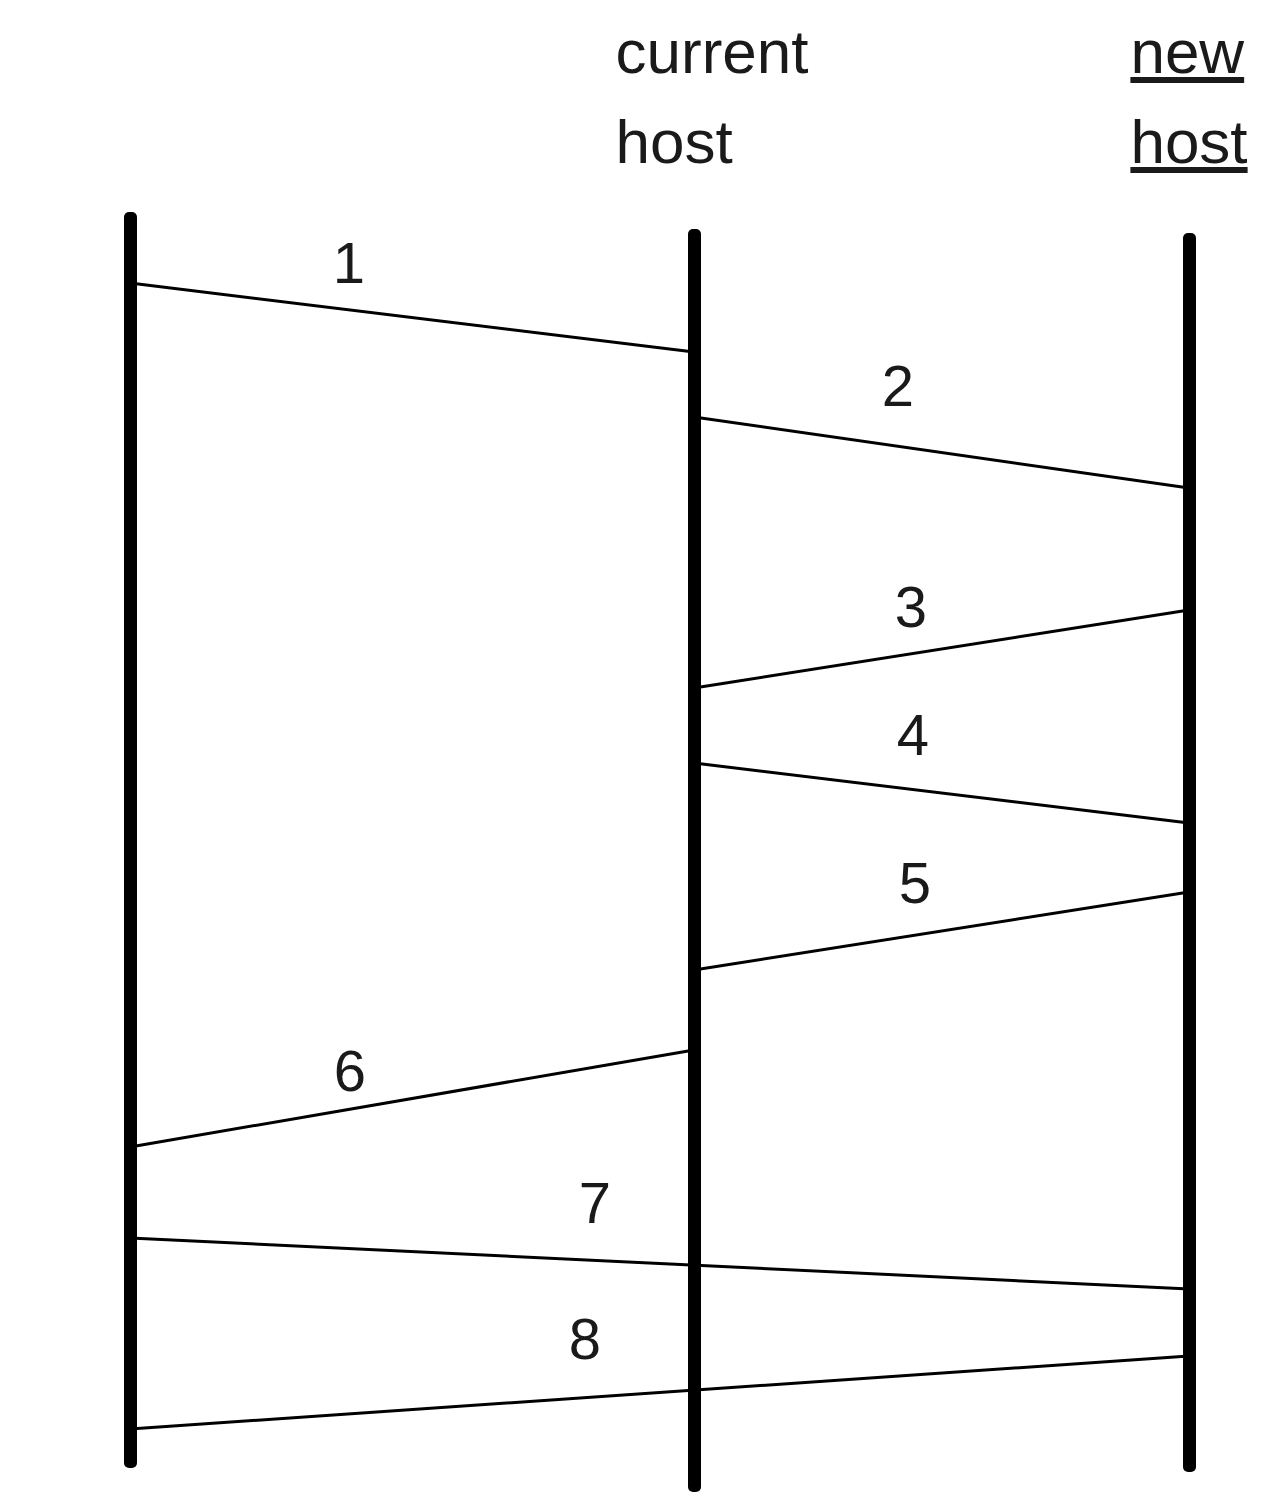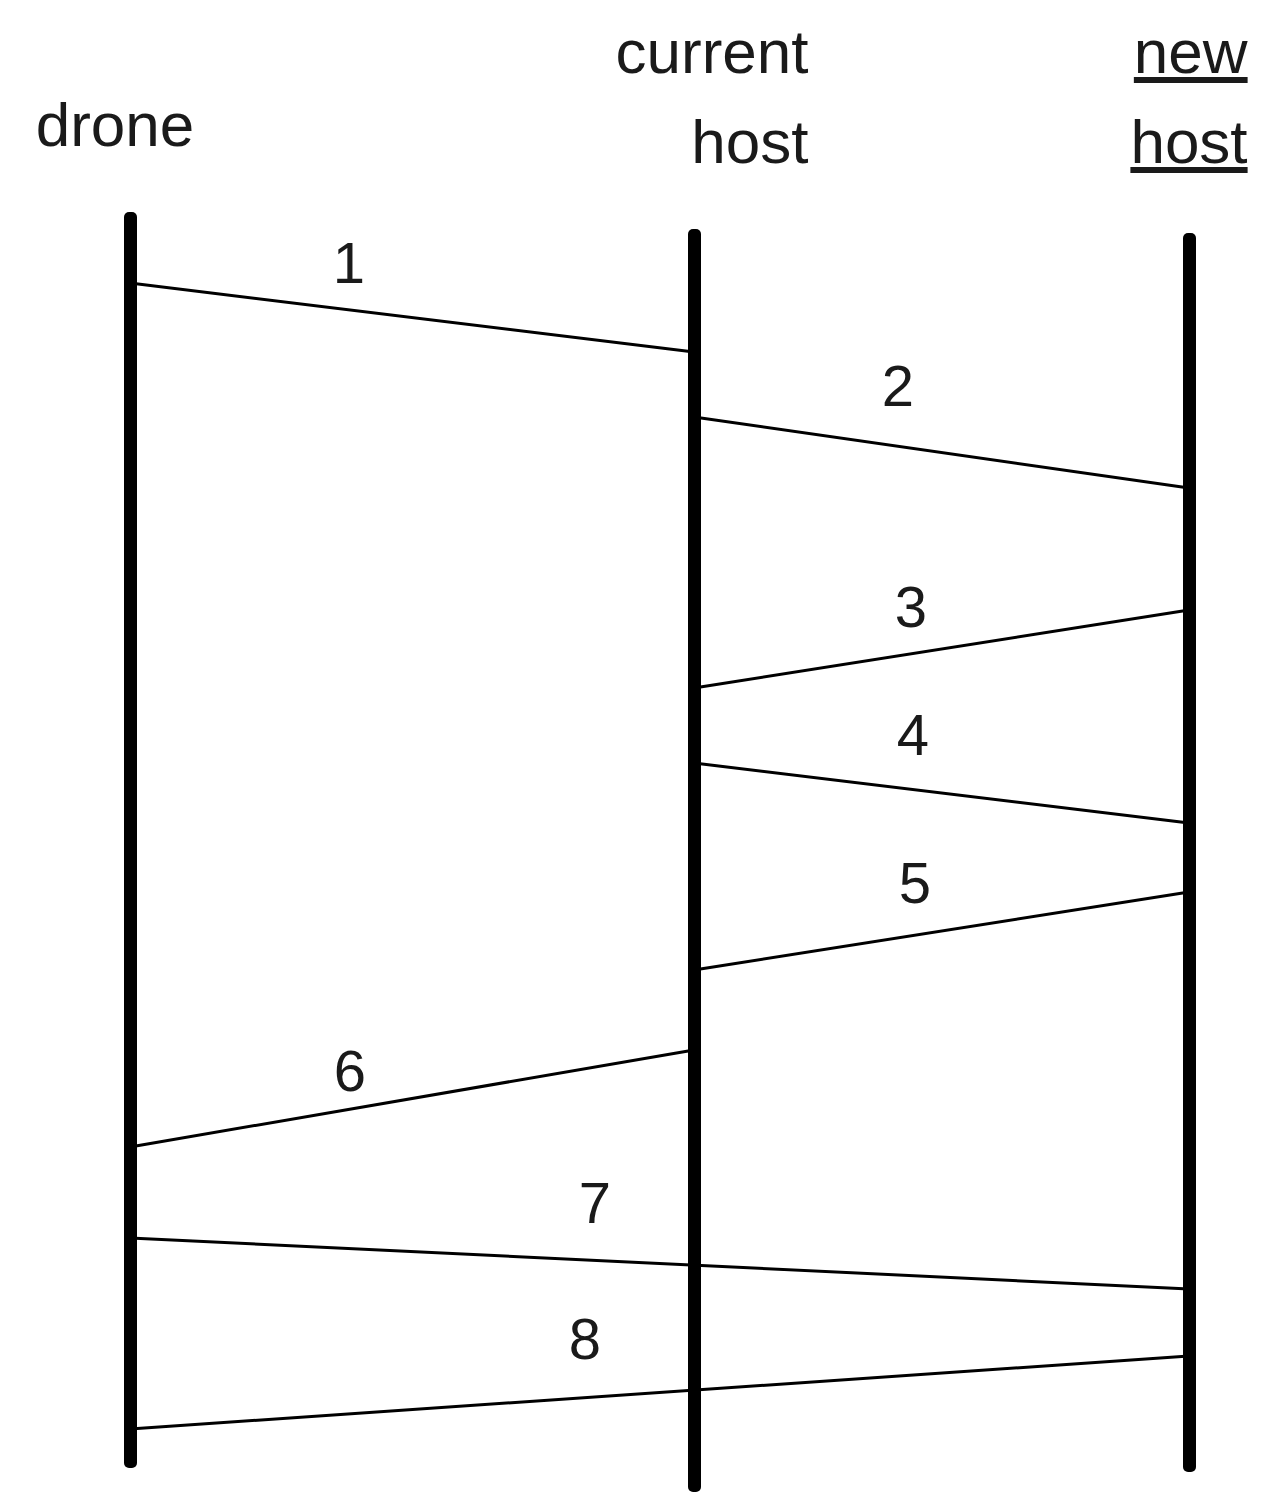--- a/index.html
+++ b/index.html
@@ -14,21 +14,21 @@
     height: 1506px;
     background: #ffffff;
     overflow: hidden;
     font-family: "Liberation Sans", sans-serif;
   }
   .actor-label {
     position: absolute;
     transform: translateX(-50%);
     font-size: 62px;
     line-height: 90px;
-    text-align: right;
+    text-align: left;
     white-space: pre-line;
     letter-spacing: 0px;
   }
   .lifeline {
     position: absolute;
     width: 13px;
     border-radius: 5px;
   }
   #message-lines {
     position: absolute;
@@ -51,21 +51,20 @@
   <svg id="message-lines" viewBox="0 0 1275 1506" xmlns="http://www.w3.org/2000/svg">
       <line x1="130" y1="283" x2="694" y2="352" stroke="#000000" stroke-width="3"></line>
       <line x1="694" y1="417" x2="1189" y2="488" stroke="#000000" stroke-width="3"></line>
       <line x1="1189" y1="610" x2="694" y2="688" stroke="#000000" stroke-width="3"></line>
       <line x1="694" y1="763" x2="1189" y2="823" stroke="#000000" stroke-width="3"></line>
       <line x1="1189" y1="892" x2="694" y2="970" stroke="#000000" stroke-width="3"></line>
       <line x1="694" y1="1050" x2="130" y2="1147" stroke="#000000" stroke-width="3"></line>
       <line x1="130" y1="1238" x2="1189" y2="1289" stroke="#000000" stroke-width="3"></line>
       <line x1="1189" y1="1356" x2="130" y2="1429" stroke="#000000" stroke-width="3"></line>
     </svg>
-<div class="actor-label" style="left: 115px; top: 80px; color: rgb(26, 26, 26);">drone</div>
     <div class="lifeline" style="left: 123.5px; top: 212px; height: 1256px; background: rgb(0, 0, 0);"></div>
     <div class="actor-label" style="left: 712px; top: 7px; color: rgb(26, 26, 26);">current
 host</div>
     <div class="lifeline" style="left: 687.5px; top: 229px; height: 1263px; background: rgb(0, 0, 0);"></div>
     <div class="actor-label" style="left: 1189px; top: 7px; color: rgb(26, 26, 26); text-decoration: underline;">new
 host</div>
     <div class="lifeline" style="left: 1182.5px; top: 233px; height: 1239px; background: rgb(0, 0, 0);"></div>
     <div class="message-label" style="left: 349px; top: 263px; color: rgb(26, 26, 26);">1</div>
     <div class="message-label" style="left: 898px; top: 386px; color: rgb(26, 26, 26);">2</div>
     <div class="message-label" style="left: 911px; top: 607px; color: rgb(26, 26, 26);">3</div>

